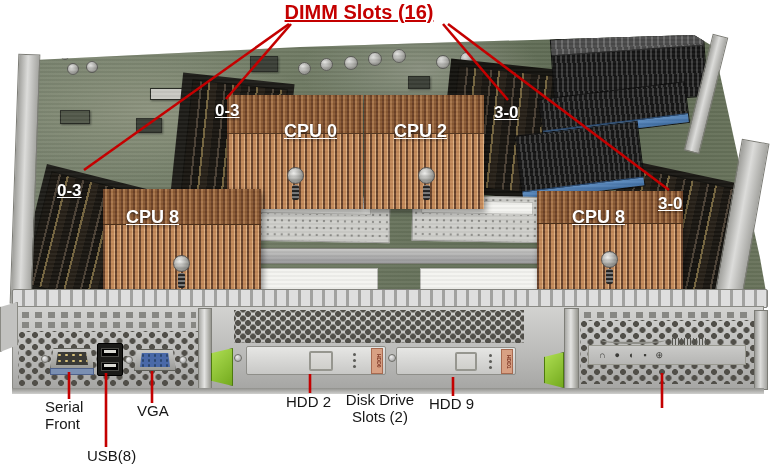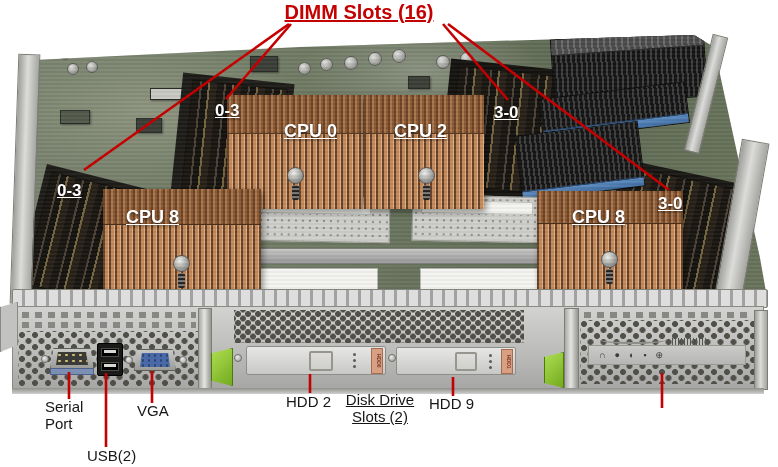--- a/index.html
+++ b/index.html
@@ -8,21 +8,21 @@
   .stage *{position:absolute;box-sizing:border-box;}
 
   
   .title{left:252px;top:1px;width:214px;text-align:center;color:#c40000;
          font-size:20px;font-weight:bold;text-decoration:underline;letter-spacing:0px;}
   .wlabel{color:#fff;font-weight:bold;text-decoration:underline;
           text-shadow:0 1px 2px rgba(0,0,0,.65);white-space:nowrap;}
   .cpu{font-size:18px;}
   .bank{font-size:17px;}
   .blabel{color:#161616;font-size:15px;line-height:17px;white-space:normal;}
-  .ul{text-decoration:underline;}
+  .ul{}
 
   
   .board{inset:0;clip-path:polygon(34px 60px,300px 47px,694px 35px,714px 47px,760px 258px,766px 292px,430px 299px,16px 303px);
          background:
            radial-gradient(ellipse 260px 120px at 150px 110px,#8d947f 0%,rgba(0,0,0,0) 60%),
            radial-gradient(ellipse 200px 90px at 420px 70px,#8a9180 0%,rgba(0,0,0,0) 60%),
            linear-gradient(96deg,#7b8470 0%,#707b64 35%,#5f6b54 70%,#6a745c 100%);}
   .board:after{content:"";position:absolute;inset:0;
          background:repeating-linear-gradient(0deg,rgba(255,255,255,.04) 0 2px,rgba(0,0,0,.04) 2px 4px);}
   .cap{border-radius:50%;background:radial-gradient(circle at 35% 30%,#e2e2e0,#a8a8a4 55%,#787874);border:1px solid #5c5c58;}
@@ -254,20 +254,20 @@
   <div class="wlabel cpu" style="left:284px;top:121px">CPU 0</div>
   <div class="wlabel cpu" style="left:394px;top:121px">CPU 2</div>
   <div class="wlabel cpu" style="left:126px;top:207px">CPU 8</div>
   <div class="wlabel cpu" style="left:572px;top:207px">CPU 8</div>
 
   <div class="wlabel bank" style="left:215px;top:101px">0-3</div>
   <div class="wlabel bank" style="left:57px;top:181px">0-3</div>
   <div class="wlabel bank" style="left:494px;top:103px">3-0</div>
   <div class="wlabel bank" style="left:658px;top:194px">3-0</div>
 
-  <div class="blabel" style="left:45px;top:398px;width:48px">Serial Port</div>
-  <div class="blabel" style="left:87px;top:447px">USB(2)</div>
+  <div class="blabel" style="left:45px;top:398px;width:48px">Serial Front</div>
+  <div class="blabel" style="left:87px;top:447px">USB(8)</div>
   <div class="blabel" style="left:137px;top:402px">VGA</div>
   <div class="blabel" style="left:286px;top:393px">HDD 2</div>
   <div class="blabel ul" style="left:341px;top:391px;width:78px;text-align:center">Disk Drive Slots (2)</div>
   <div class="blabel" style="left:429px;top:395px">HDD 9</div>
 
 </div>
 
 </body></html>

